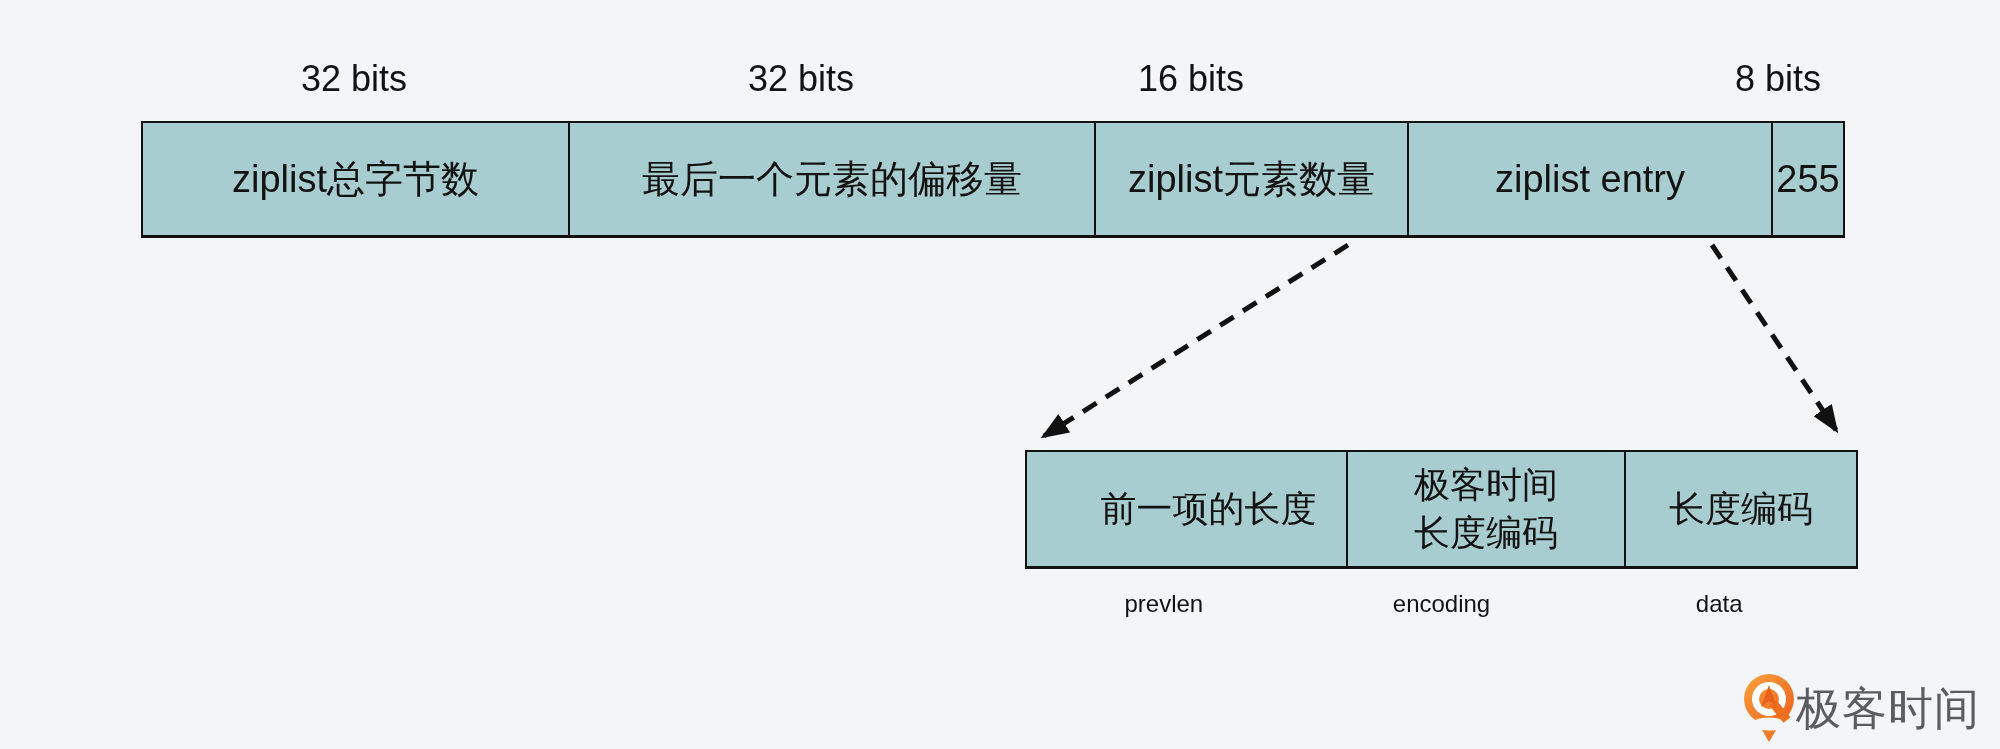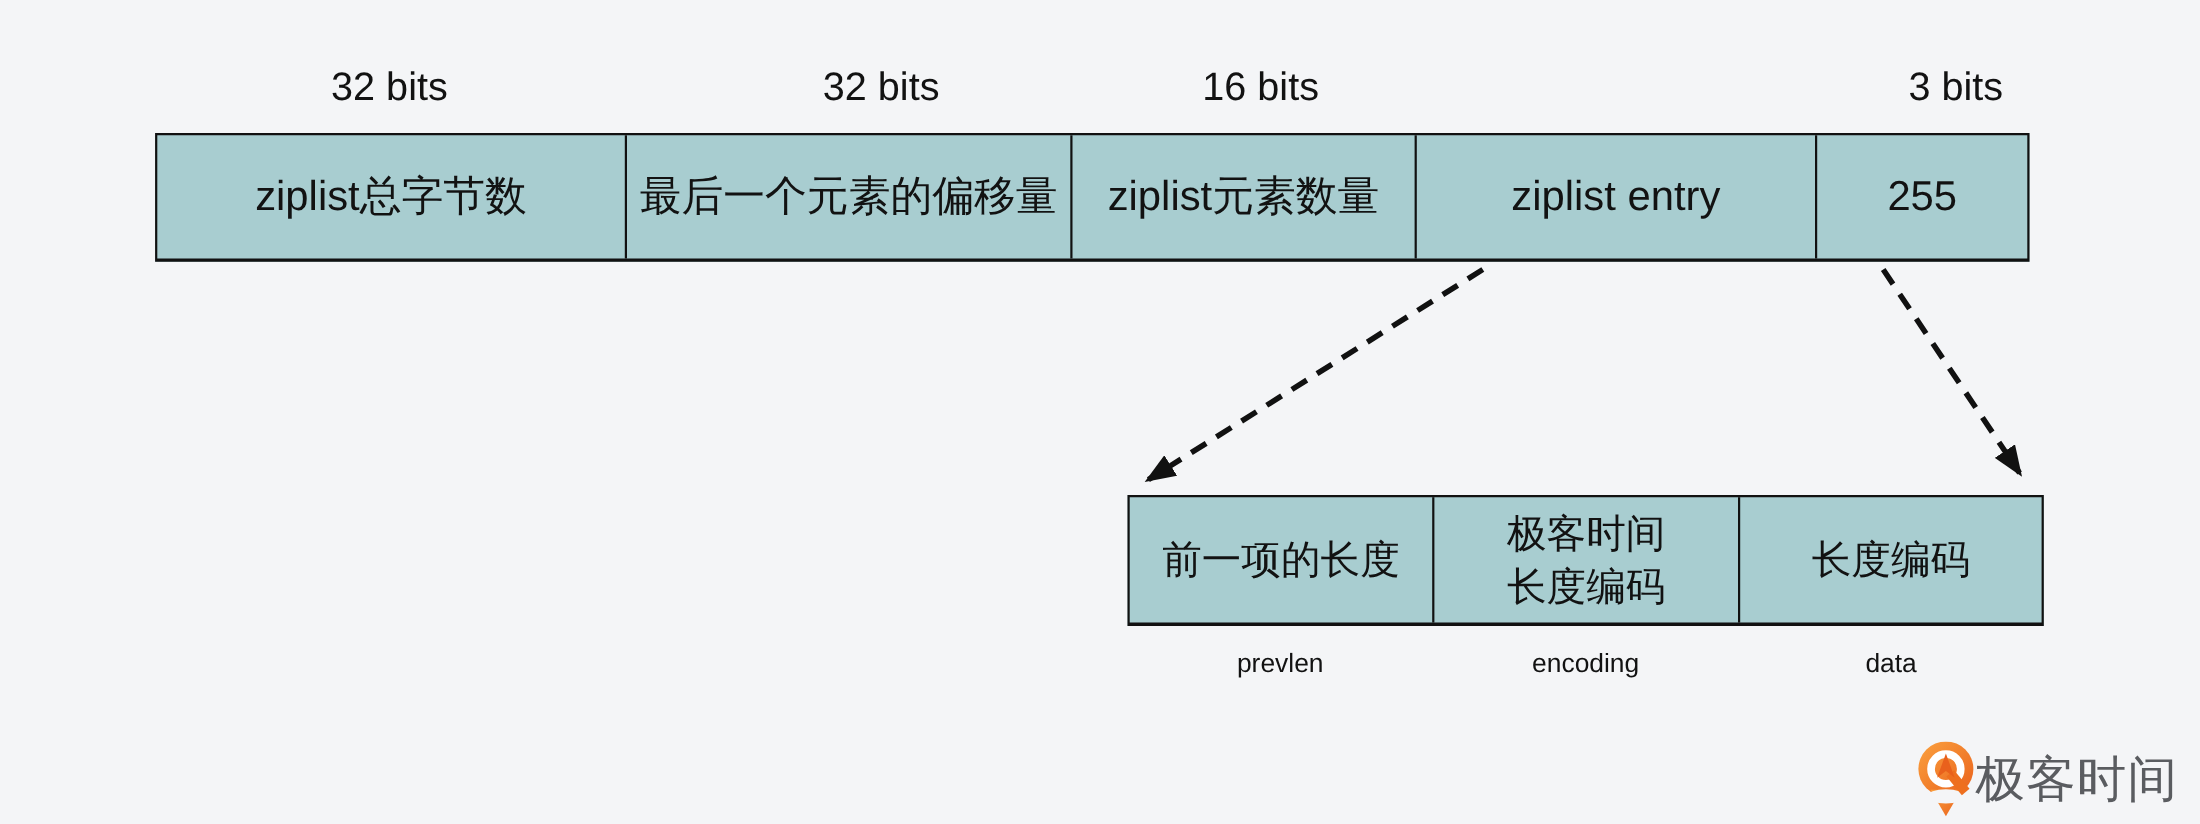--- a/index.html
+++ b/index.html
@@ -26,21 +26,21 @@
     white-space: nowrap; color: var(--text);
   }
 
   .bar {
     position: absolute; display: flex;
     background: var(--cell-fill);
     border: 2.5px solid var(--line);
     border-bottom-width: 3.5px;
   }
   .main-bar { left: 141px; top: 121px; width: 1704px; height: 117px; }
-  .entry-bar { left: 1025px; top: 450px; width: 833px; height: 119px; }
+  .entry-bar { left: 1025px; top: 450px; width: 833px; height: 119px; padding-left: 44px; }
 
   .cell {
     display: flex; flex-direction: column;
     align-items: center; justify-content: center;
     border-right: 2.5px solid var(--line);
     font-size: 38px; line-height: 46px;
     white-space: nowrap; overflow: hidden;
   }
   .cell:last-child { border-right: none; flex: 1; }
   .entry-bar .cell { font-size: 36px; line-height: 48px; }
@@ -63,28 +63,28 @@
     color: var(--logo-text-gray); letter-spacing: 1px; white-space: nowrap;
   }
 </style>
 </head>
 <body>
 
 <div class="stage">
 
   <div class="bit-label" style="left:354px">32 bits</div>
   <div class="bit-label" style="left:801px">32 bits</div>
-  <div class="bit-label" style="left:1146px">16 bits</div>
-  <div class="bit-label" style="left:1778px">3 bits</div>
+  <div class="bit-label" style="left:1191px">16 bits</div>
+  <div class="bit-label" style="left:1778px">8 bits</div>
 
   <div class="bar main-bar">
     <div class="cell" style="width:427px">
       <span>ziplist总字节数</span>
     </div>
-    <div class="cell" style="width:405px">
+    <div class="cell" style="width:526px">
       <span>最后一个元素的偏移量</span>
     </div>
     <div class="cell" style="width:313px">
       <span>ziplist元素数量</span>
     </div>
     <div class="cell" style="width:364px">
       <span>ziplist entry</span>
     </div>
     <div class="cell">
       <span>255</span>

